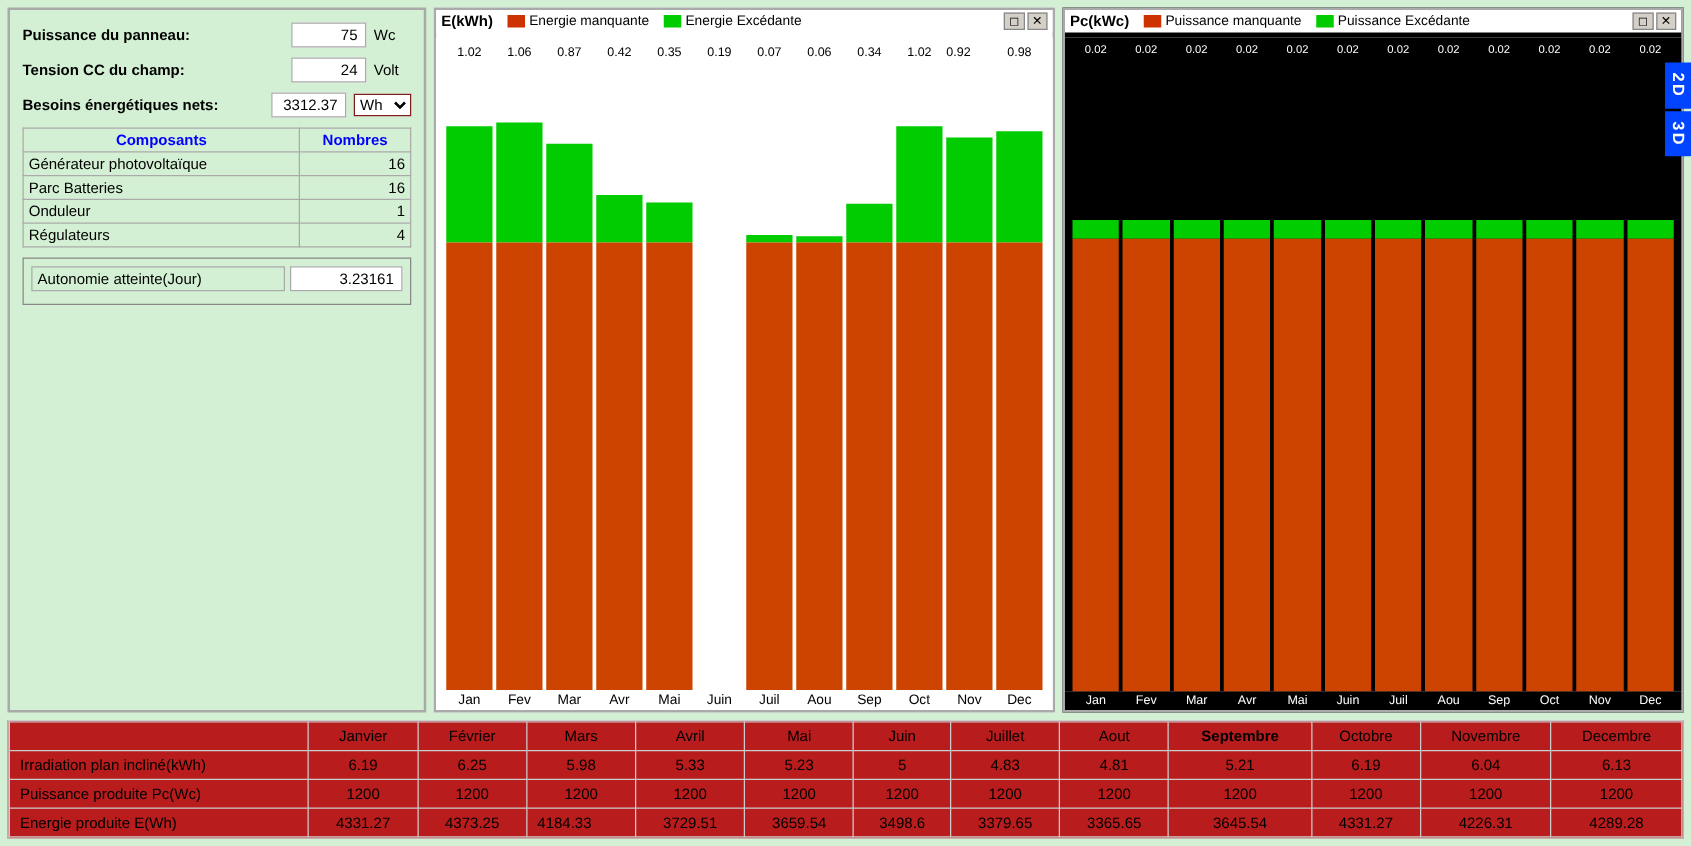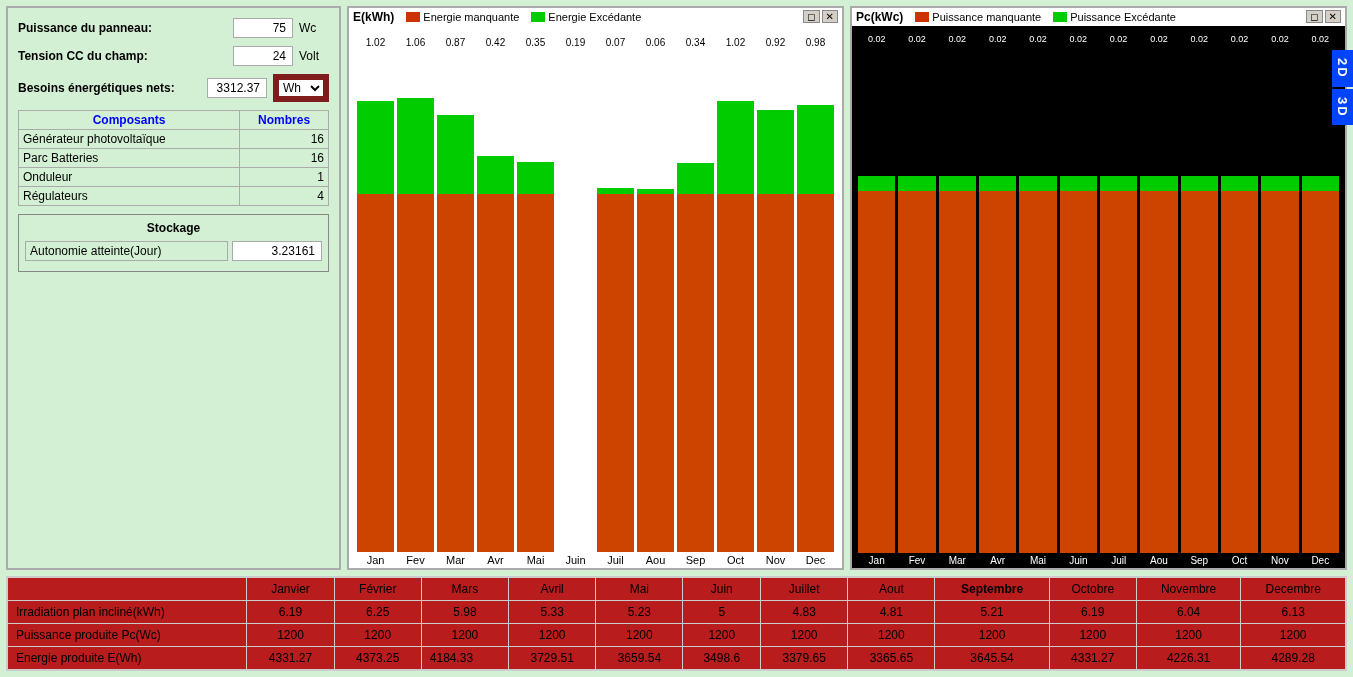--- a/index.html
+++ b/index.html
@@ -37,21 +37,21 @@
       background: white;
       border: 1px solid #aaa;
       padding: 2px 6px;
       min-width: 60px;
       text-align: right;
     }
     .field-unit {
       min-width: 30px;
     }
     .field-unit-select {
-      border: 6px solid #7f1d1d;
+      border: 1px solid #7f1d1d;
       background: white;
       font-size: 12px;
     }
     .components-table {
       width: 100%;
       border-collapse: collapse;
       border: 1px solid #aaa;
     }
     .components-table th {
       color: blue;
@@ -230,21 +230,20 @@
                 <td>Onduleur</td>
                 <td>1</td>
               </tr>
               <tr>
                 <td>Régulateurs</td>
                 <td>4</td>
               </tr>
             </tbody>
         </table>
         <div class="stockage-section">
-          <div class="stockage-title">Stockage</div>
           <div id="stockage-rows">
               <div class="stockage-row">
                 <span class="stockage-label">Autonomie atteinte(Jour)</span>
                 <span class="stockage-value">3.23161</span>
               </div>
             </div>
         </div>
       </div>
 
       <div style="display:flex; flex:1; gap:6px;">
@@ -332,21 +331,21 @@
                 </div>
                 <div style="flex: 1 1 0%; display: flex; flex-direction: column; align-items: stretch; height: 100%; justify-content: flex-end; position: relative;">
                   <div style="width: 100%; display: flex; flex-direction: column; height: 100%; justify-content: flex-end;">
                     <div style="font-size: 10px; color: black; text-align: center; position: absolute; top: -18px; left: 0px; right: 0px;">1.02</div>
                     <div style="background: rgb(0, 204, 0); height: 18.7%;"></div>
                     <div style="background: rgb(204, 68, 0); height: 72%;"></div>
                   </div>
                 </div>
                 <div style="flex: 1 1 0%; display: flex; flex-direction: column; align-items: stretch; height: 100%; justify-content: flex-end; position: relative;">
                   <div style="width: 100%; display: flex; flex-direction: column; height: 100%; justify-content: flex-end;">
-                    <div style="font-size: 10px; color: black; text-align: center; position: absolute; top: -18px; left: 0px; right: 0px;">0.92</div>
+                    <div style="font-size: 10px; color: black; text-align: left; position: absolute; top: -18px; left: 0px; right: 0px;">0.92</div>
                     <div style="background: rgb(0, 204, 0); height: 16.8667%;"></div>
                     <div style="background: rgb(204, 68, 0); height: 72%;"></div>
                   </div>
                 </div>
                 <div style="flex: 1 1 0%; display: flex; flex-direction: column; align-items: stretch; height: 100%; justify-content: flex-end; position: relative;">
                   <div style="width: 100%; display: flex; flex-direction: column; height: 100%; justify-content: flex-end;">
                     <div style="font-size: 10px; color: black; text-align: center; position: absolute; top: -18px; left: 0px; right: 0px;">0.98</div>
                     <div style="background: rgb(0, 204, 0); height: 17.9667%;"></div>
                     <div style="background: rgb(204, 68, 0); height: 72%;"></div>
                   </div>

